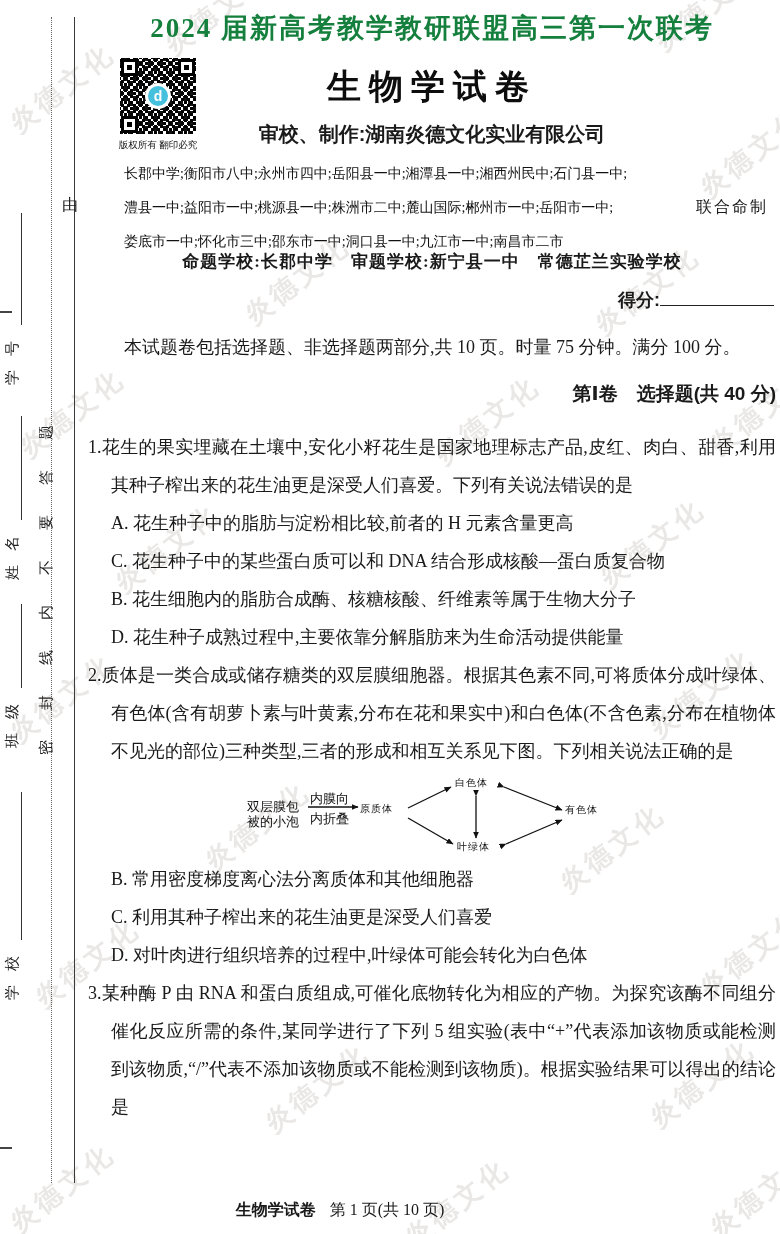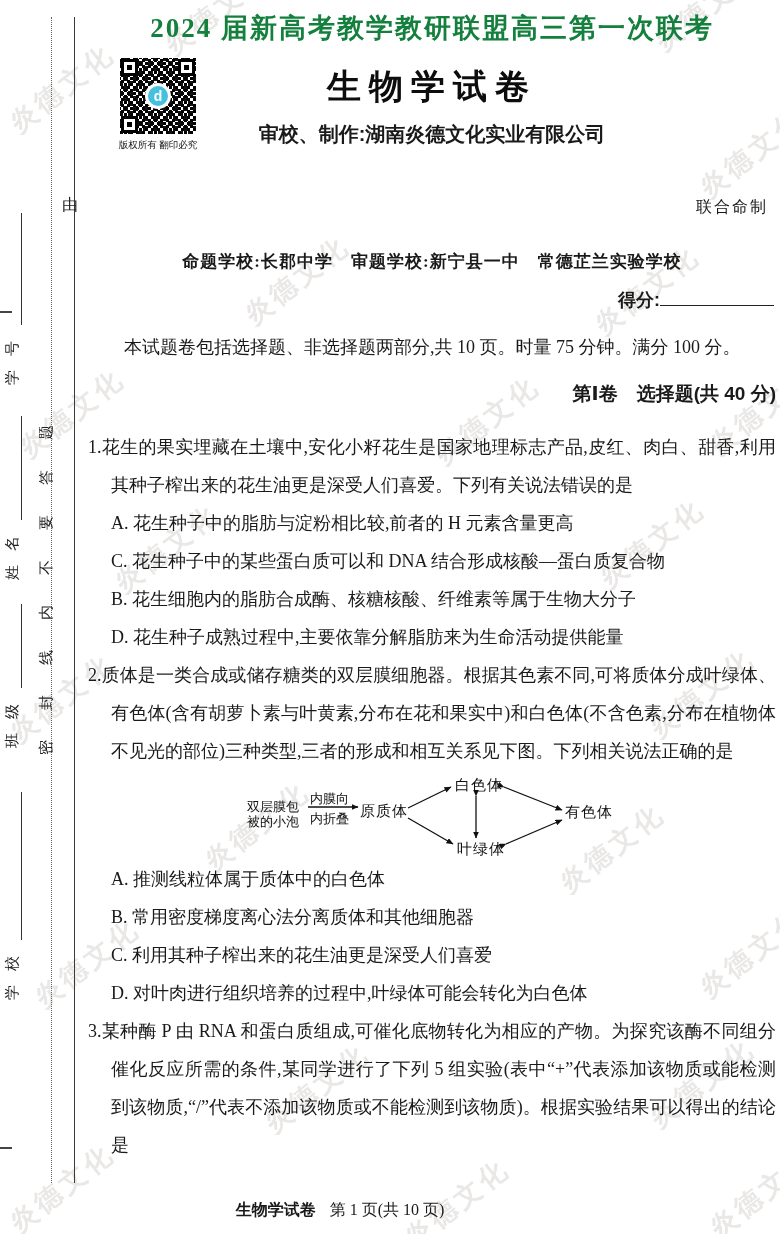--- a/index.html
+++ b/index.html
@@ -81,21 +81,21 @@
 
   
   .questions { top:428px; font-size:18px; line-height:38px; }
   .q-stem { padding-left:23px; text-indent:-23px; text-align:justify; }
   .q-option { padding-left:23px; }
 
   
   .diagram { position:relative; width:420px; height:86px; margin:2px 0 2px 120px; line-height:normal; }
   .d-label { position:absolute; white-space:nowrap; color:#111; }
   .d-sm { font-size:13px; line-height:15px; }
-  .d-md { font-size:15px; letter-spacing:1px; }
+  .d-md { font-size:10px; letter-spacing:1px; }
   .d-svg { position:absolute; left:0; top:0; }
 
   
   .page-footer { position:absolute; left:0; top:1200px; width:680px; text-align:center; font-size:16px; }
   .page-footer .ft-title { font-weight:bold; margin-right:14px; }
 </style>
 </head>
 <body>
 
 <div class="page">
@@ -158,20 +158,25 @@
         <div class="qr-logo">d</div>
       </div>
       <div class="qr-caption">版权所有  翻印必究</div>
     </div>
 
     <div class="block subject-title hei">生物学试卷</div>
     <div class="block producer hei">审校、制作:湖南炎德文化实业有限公司</div>
 
     <div class="block schools">
       <span class="school-prefix">由</span>
+      <div class="school-lines">
+        <div>长郡中学;衡阳市八中;永州市四中;岳阳县一中;湘潭县一中;湘西州民中;石门县一中;</div>
+        <div>澧县一中;益阳市一中;桃源县一中;株洲市二中;麓山国际;郴州市一中;岳阳市一中;</div>
+        <div>娄底市一中;怀化市三中;邵东市一中;洞口县一中;九江市一中;南昌市二市</div>
+      </div>
       <span class="school-suffix">联合命制</span>
     </div>
 
     <div class="block setter">命题学校:长郡中学　审题学校:新宁县一中　常德芷兰实验学校</div>
 
     <div class="block score-row">
       <span class="hei">得分:</span><span class="score-line"></span>
     </div>
 
     <div class="block intro">本试题卷包括选择题、非选择题两部分,共 10 页。时量 75 分钟。满分 100 分。</div>
@@ -209,21 +214,20 @@
             <span style="display:block;">被的小泡</span>
           </span>
           <span class="d-label d-sm" style="left:102px; top:19px;">内膜向</span>
           <span class="d-label d-sm" style="left:102px; top:39px;">内折叠</span>
           <span class="d-label d-md" style="left:152px; top:30px;">原质体</span>
           <span class="d-label d-md" style="left:247px; top:4px;">白色体</span>
           <span class="d-label d-md" style="left:357px; top:31px;">有色体</span>
           <span class="d-label d-md" style="left:249px; top:68px;">叶绿体</span>
         </div>
 
-        <div class="q-option">A. 推测线粒体属于质体中的白色体</div>
         <div class="q-option">B. 常用密度梯度离心法分离质体和其他细胞器</div>
         <div class="q-option">C. 利用其种子榨出来的花生油更是深受人们喜爱</div>
         <div class="q-option">D. 对叶肉进行组织培养的过程中,叶绿体可能会转化为白色体</div>
       </div>
 
       <div class="q">
         <div class="q-stem"><span>3.</span><span>某种酶 P 由 RNA 和蛋白质组成,可催化底物转化为相应的产物。为探究该酶不同组分催化反应所需的条件,某同学进行了下列 5 组实验(表中“+”代表添加该物质或能检测到该物质,“/”代表不添加该物质或不能检测到该物质)。根据实验结果可以得出的结论是</span></div>
       </div>
 
     </div>

